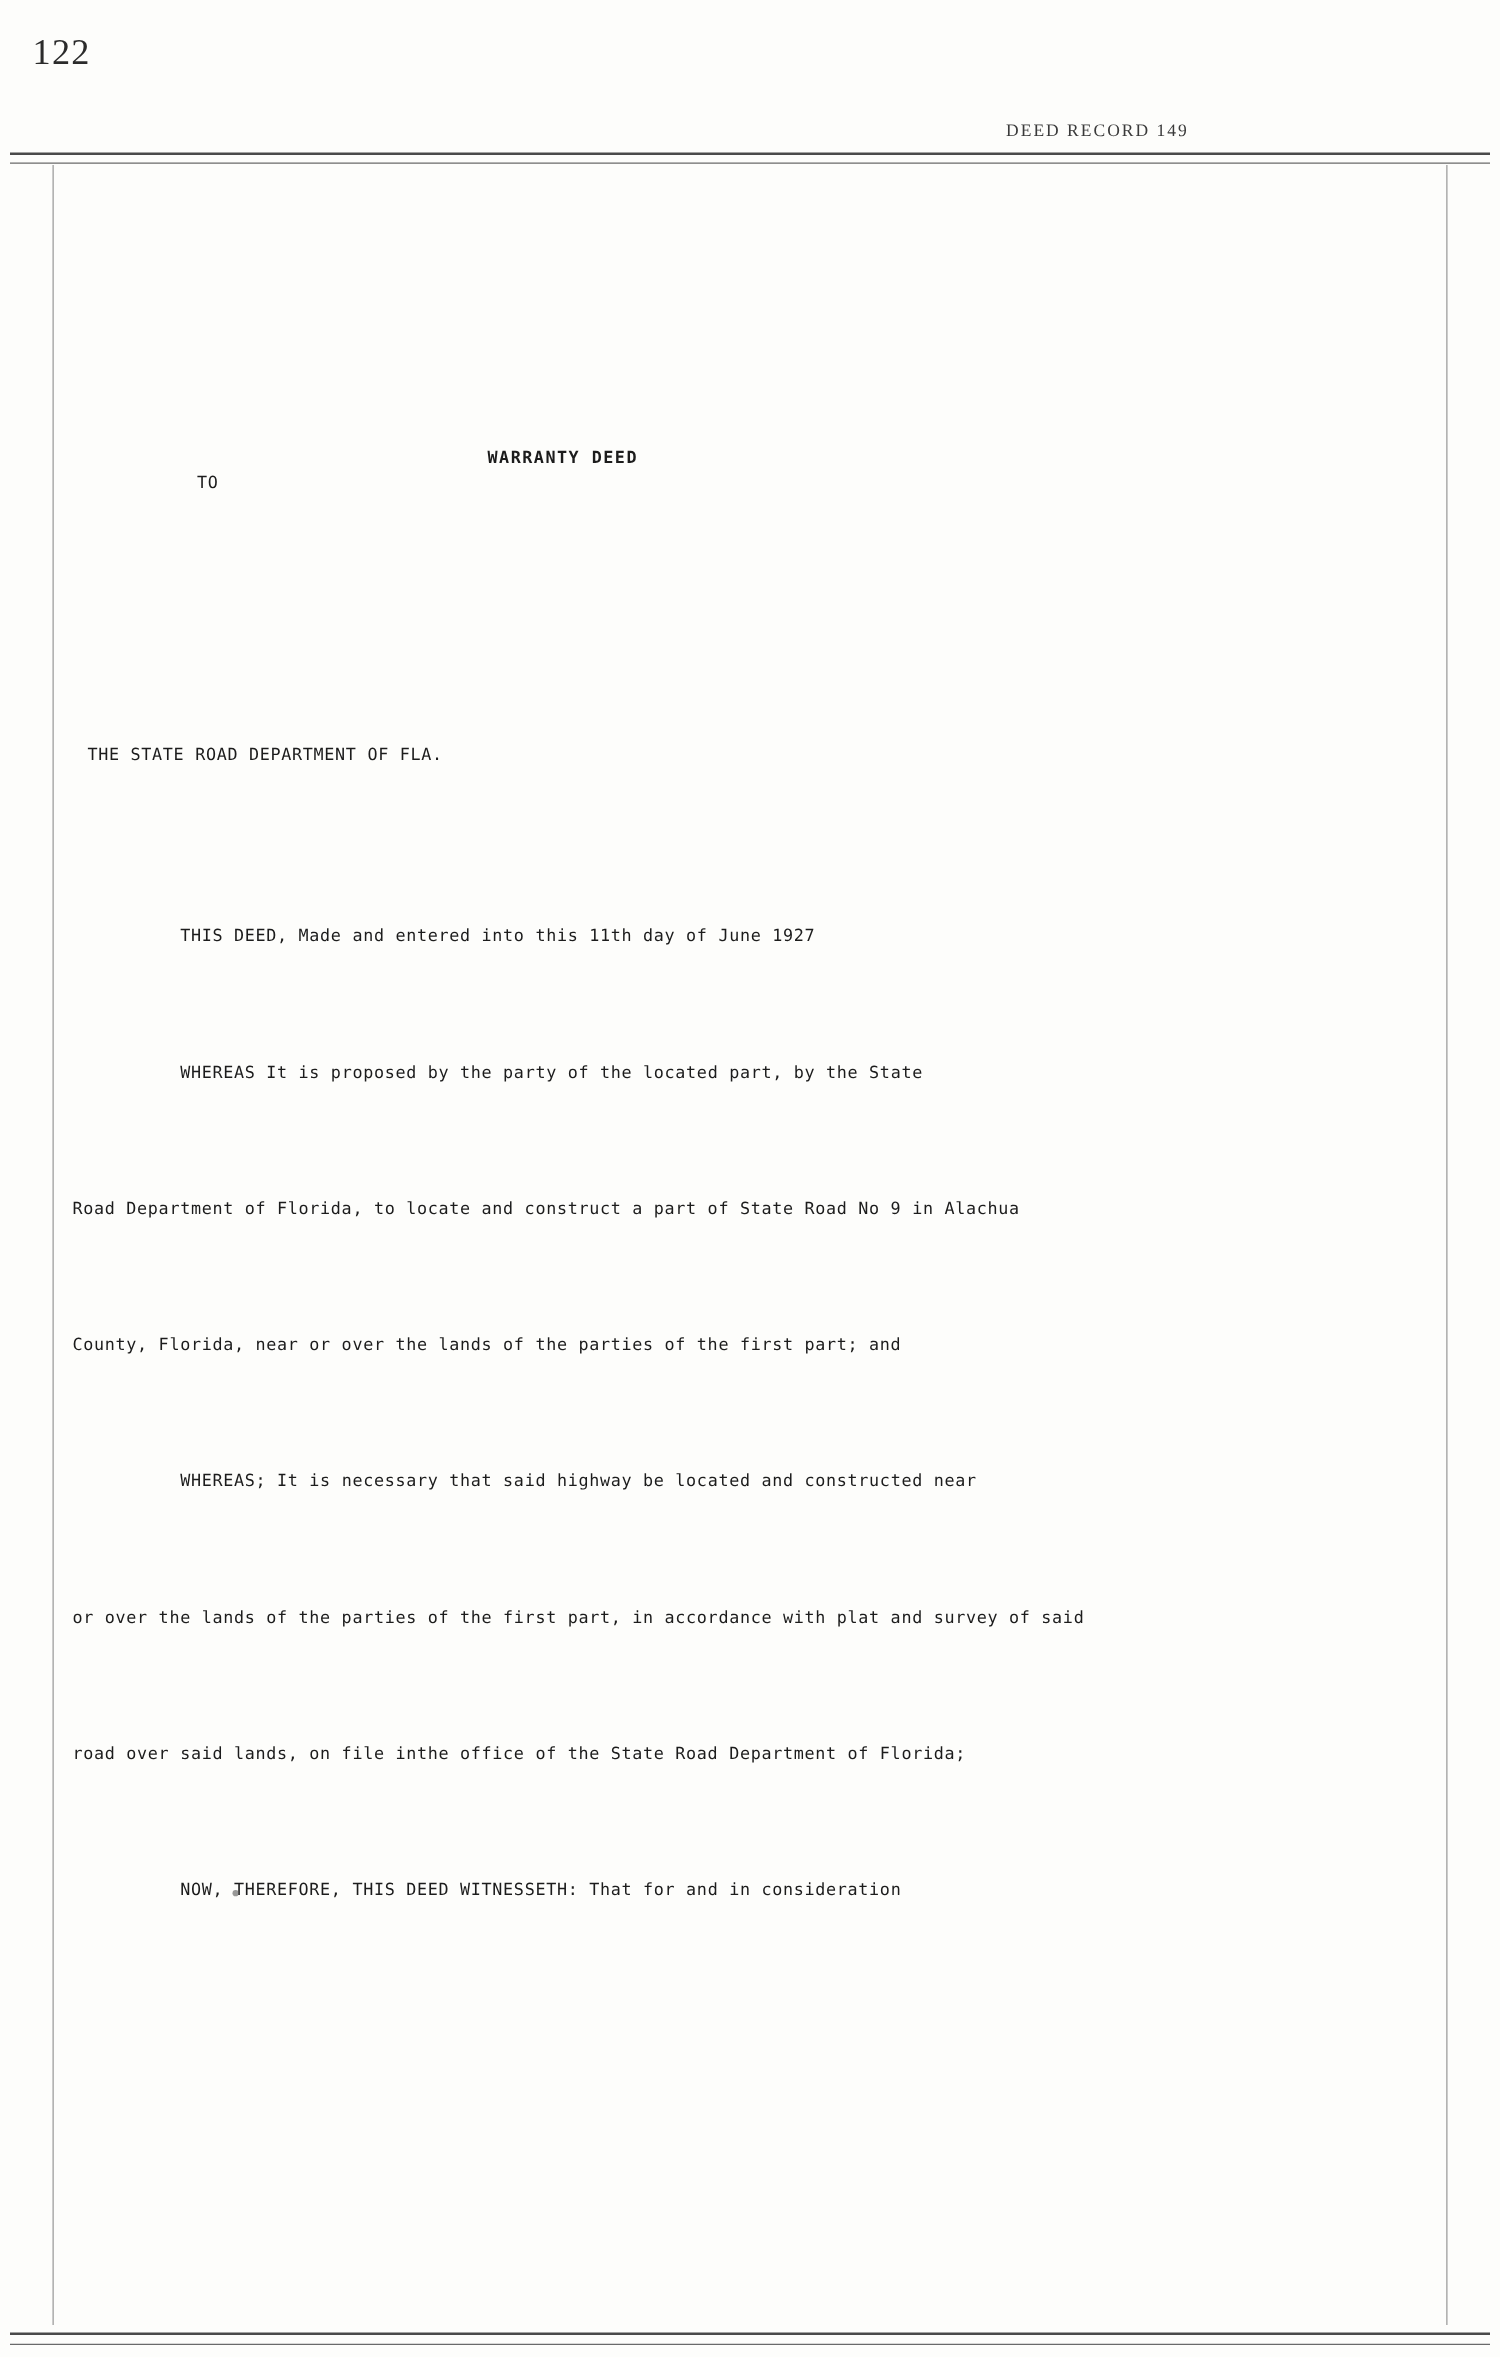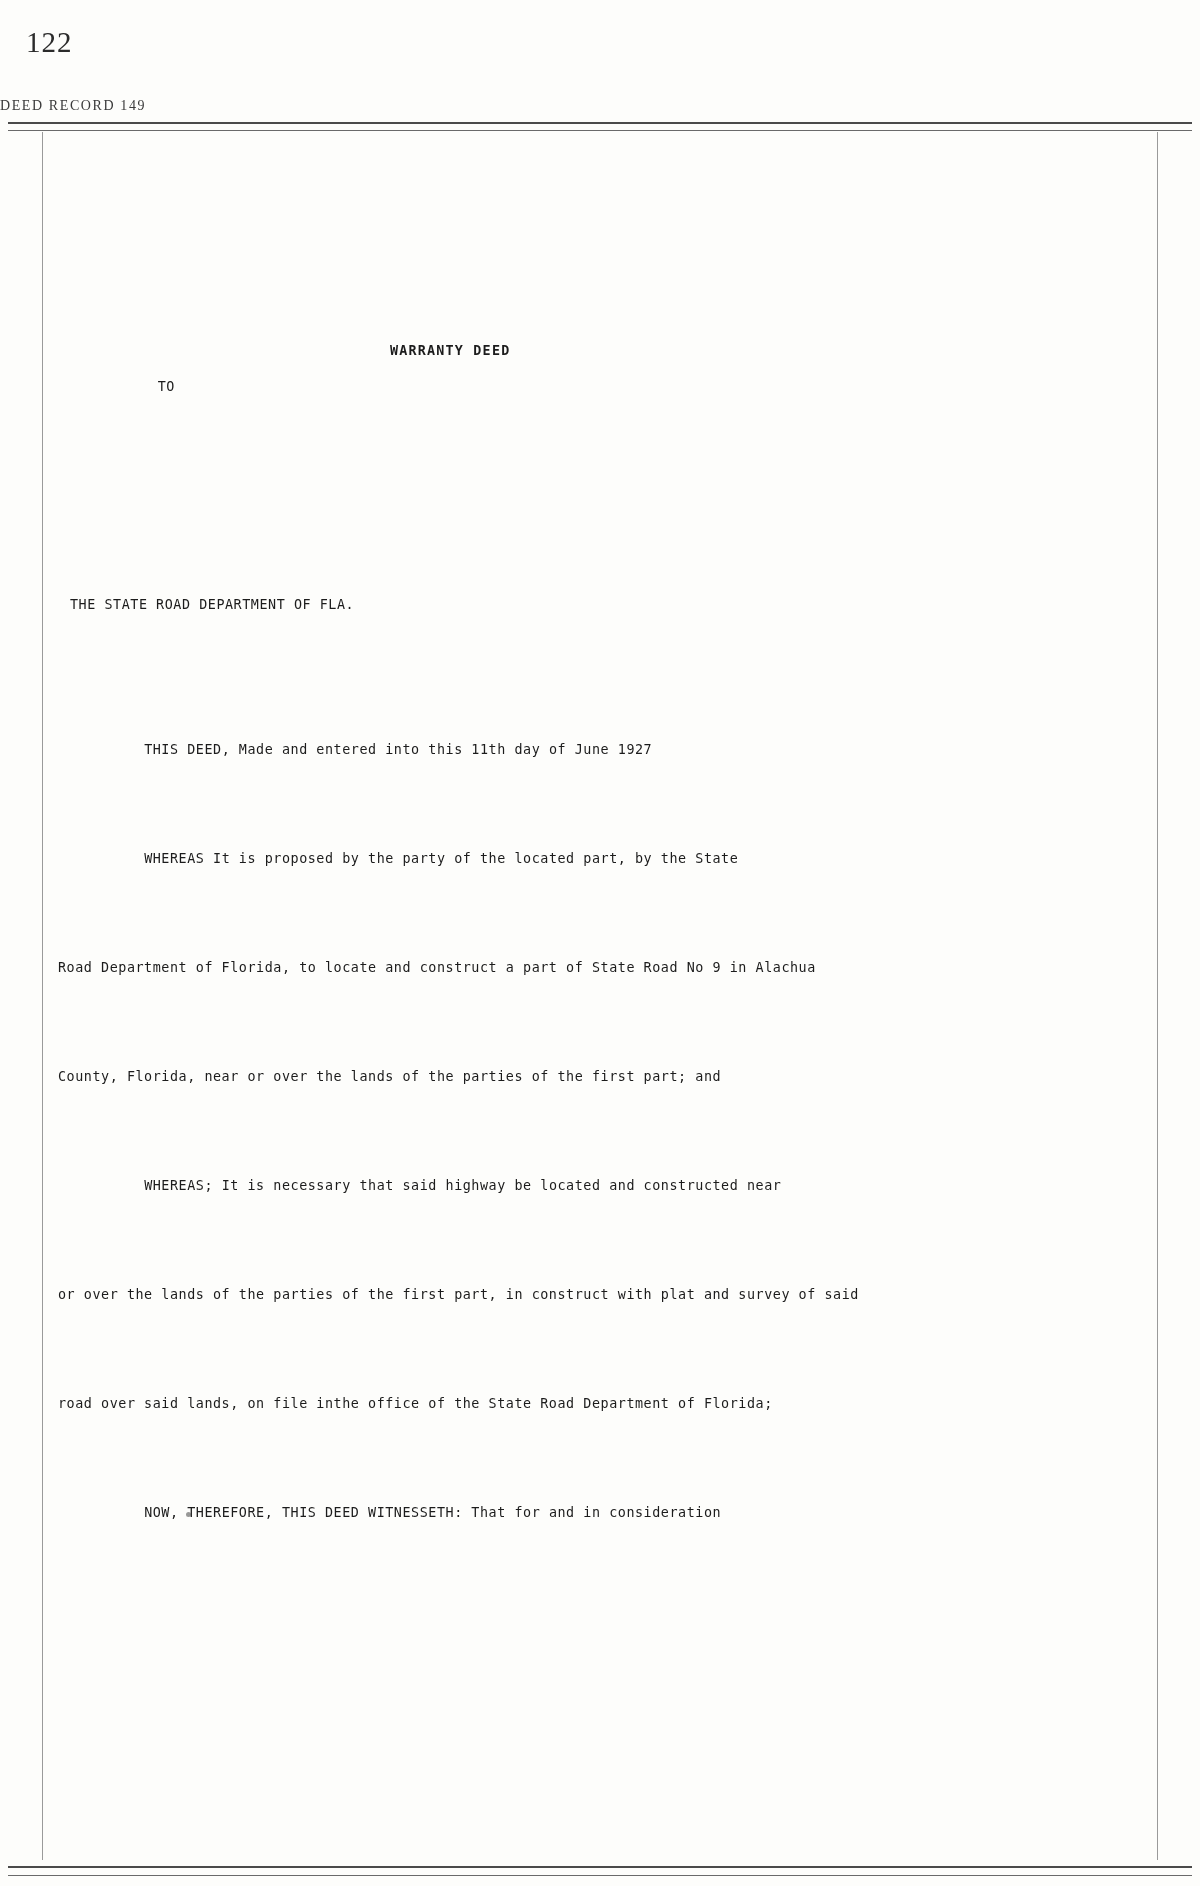--- a/index.html
+++ b/index.html
@@ -31,21 +31,21 @@
     color: #2b2b2b;
     letter-spacing: 1px;
     text-align: right;
   }
 
   .record-header {
     position: absolute;
     top: 98px;
     left: 0;
     width: 951px;
-    text-align: left;
+    text-align: right;
     font-family: "Liberation Serif", serif;
     font-size: 14px;
     letter-spacing: 1.6px;
     color: #3a3a3a;
   }
 
   .rule-top {
     position: absolute;
     left: 8px;
     right: 8px;
@@ -106,21 +106,21 @@
   .indent-to { padding-left: 48px; }
 
   .title-row {
     position: relative;
     display: block;
     min-height: 36.3px;
   }
   .warranty {
     position: absolute;
     left: 332px;
-    top: 0;
+    top: 16px;
     font-weight: bold;
     letter-spacing: 1.2px;
   }
 
   .smudge {
     position: absolute;
     left: 186px;
     top: 1512px;
     width: 5px;
     height: 5px;
@@ -153,21 +153,21 @@
       <span class="warranty">WARRANTY DEED</span>
     </span>
 
     <span class="line indent-title">THE STATE ROAD DEPARTMENT OF FLA.</span>
 
     <span class="line">          THIS DEED, Made and entered into this 11th day of June 1927</span>
     <span class="line">          WHEREAS It is proposed by the party of the located part, by the State</span>
     <span class="line">Road Department of Florida, to locate and construct a part of State Road No 9 in Alachua</span>
     <span class="line">County, Florida, near or over the lands of the parties of the first part; and</span>
     <span class="line">          WHEREAS; It is necessary that said highway be located and constructed near</span>
-    <span class="line">or over the lands of the parties of the first part, in construct with plat and survey of said</span>
+    <span class="line">or over the lands of the parties of the first part, in accordance with plat and survey of said</span>
     <span class="line">road over said lands, on file inthe office of the State Road Department of Florida;</span>
     <span class="line">          NOW, THEREFORE, THIS DEED WITNESSETH: That for and in consideration</span>
     
     
     
     
     
     
     
     

